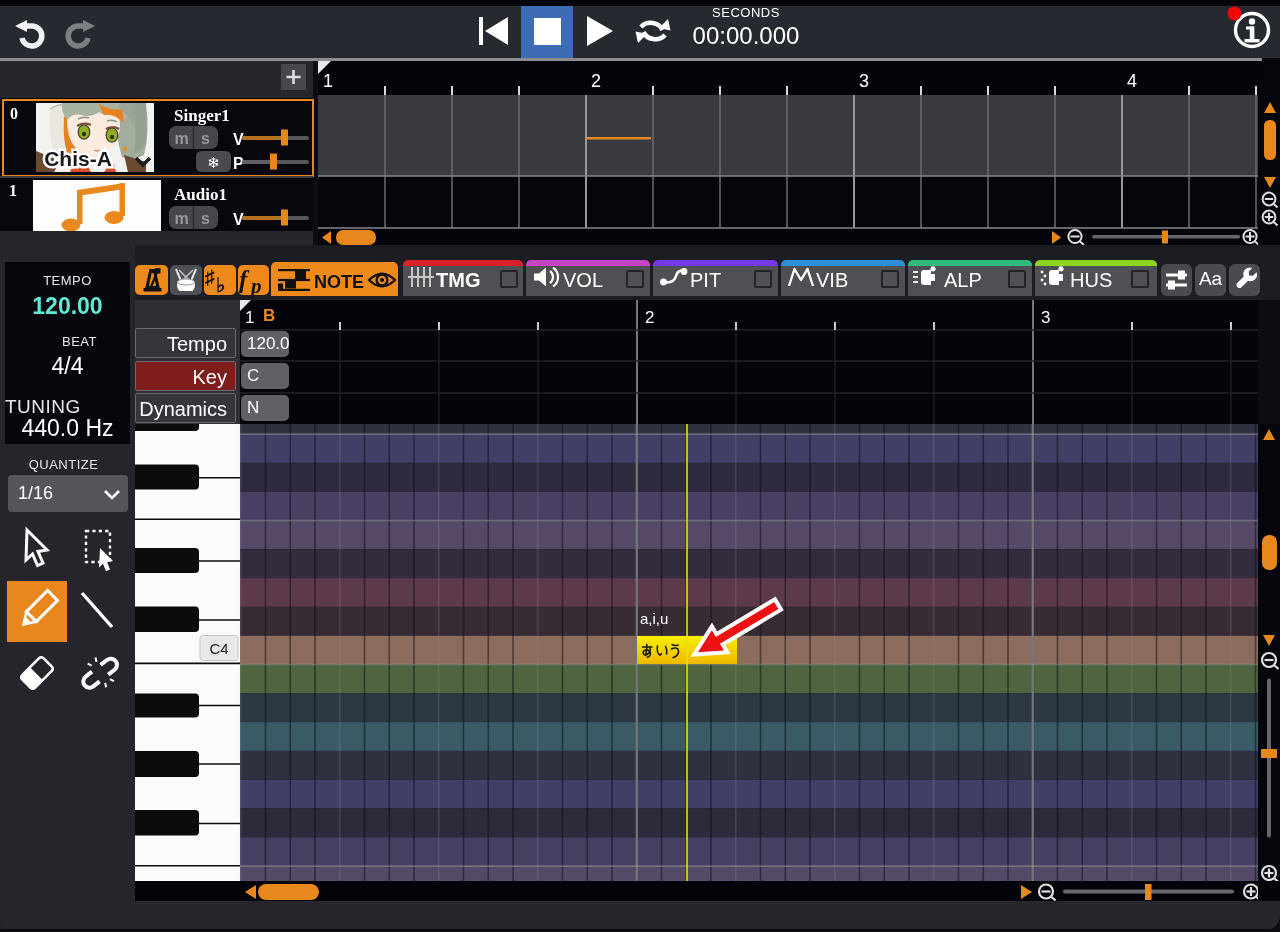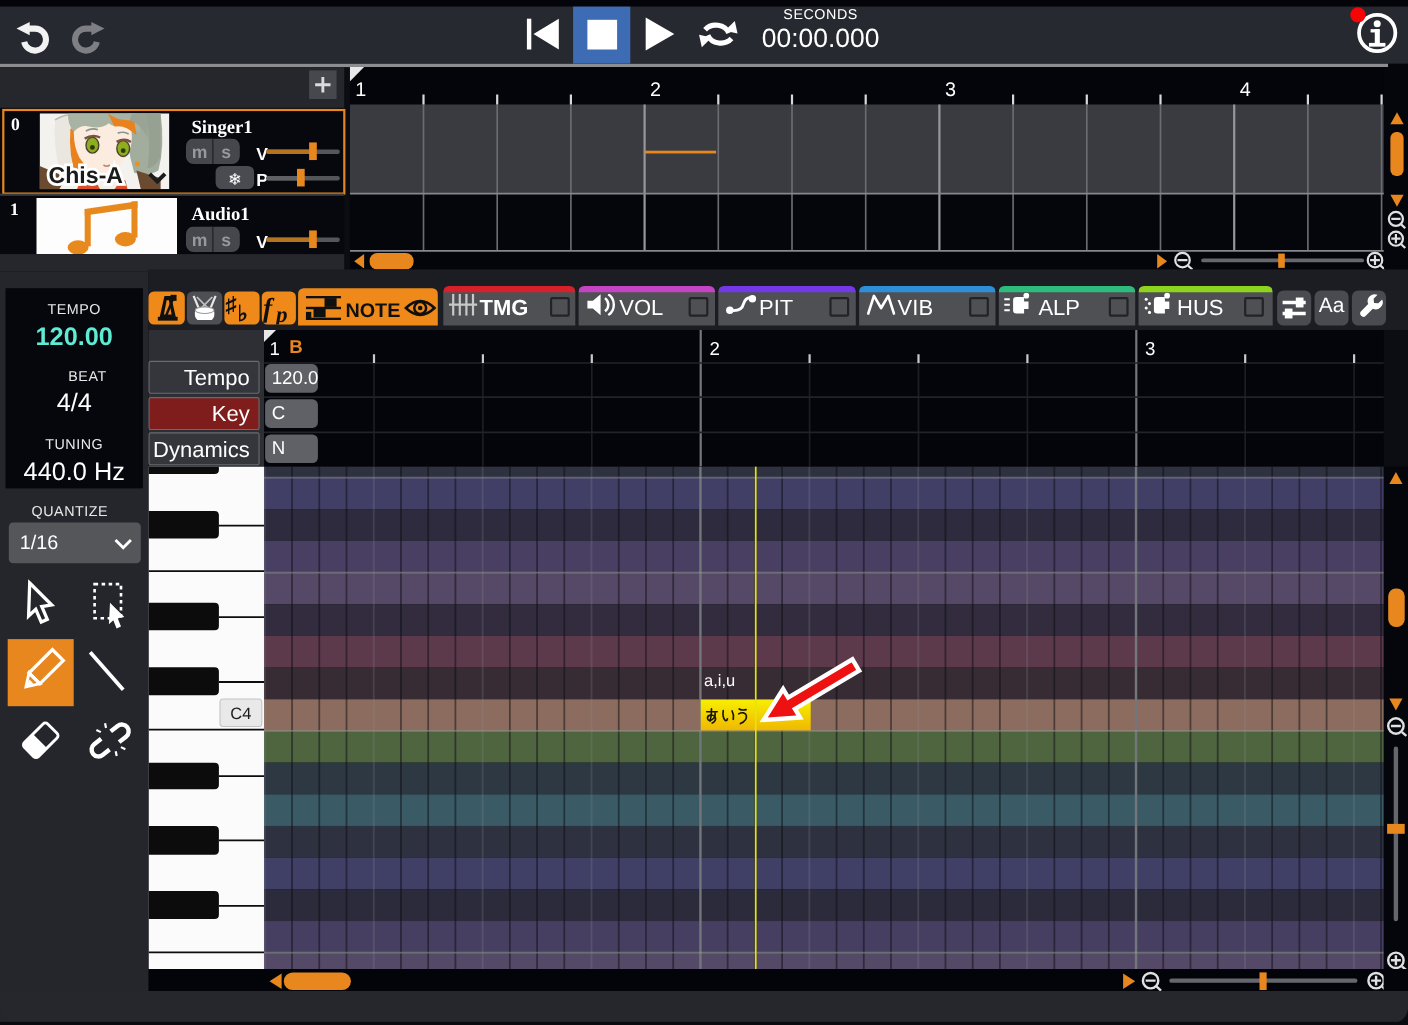--- a/index.html
+++ b/index.html
@@ -235,21 +235,21 @@
     </g>
   </svg>
 
   <div class="abs" style="left:0;top:247px;width:135px;height:685px;background:#25262c;"></div>
   <div class="abs" style="left:135px;top:245px;width:1145px;height:55px;background:#1b1d23;"></div>
   <div class="abs" style="left:5px;top:262px;width:125px;height:182px;background:#06070c;"></div>
   <div class="abs" style="left:5px;top:273px;width:125px;text-align:center;color:#e8e8e8;font-size:13px;letter-spacing:0.5px;">TEMPO</div>
   <div class="abs" style="left:5px;top:293px;width:125px;text-align:center;color:#5eead4;font-size:23px;font-weight:bold;">120.00</div>
   <div class="abs" style="left:5px;top:334px;width:125px;text-align:center;color:#e8e8e8;font-size:13px;letter-spacing:0.5px;margin-left:12px;">BEAT</div>
   <div class="abs" style="left:5px;top:353px;width:125px;text-align:center;color:#fff;font-size:23px;">4/4</div>
-  <div class="abs" style="left:5px;top:396px;width:125px;text-align:center;color:#e8e8e8;font-size:13px;letter-spacing:0.5px;">TUNING</div>
+  <div class="abs" style="left:5px;top:396px;width:125px;text-align:left;color:#e8e8e8;font-size:19px;letter-spacing:0.5px;">TUNING</div>
   <div class="abs" style="left:5px;top:415px;width:125px;text-align:center;color:#fff;font-size:23px;">440.0 Hz</div>
   <div class="abs" style="left:0;top:457px;width:127px;text-align:center;color:#e8e8e8;font-size:13px;letter-spacing:0.5px;">QUANTIZE</div>
   <div class="abs" style="left:8px;top:475px;width:120px;height:37px;background:#55565a;border-radius:4px;"></div>
   <div class="abs" style="left:18px;top:483px;color:#fff;font-size:18px;">1/16</div>
   <svg class="abs" style="left:103px;top:489px;" width="18" height="12">
       <path d="M 2 2 L 9 9 L 16 2" stroke="#fff" stroke-width="2.6" fill="none"></path>
     </svg>
 
   <svg class="abs" style="left:0;top:518px;" width="135" height="190" viewBox="0 0 135 190">
 

